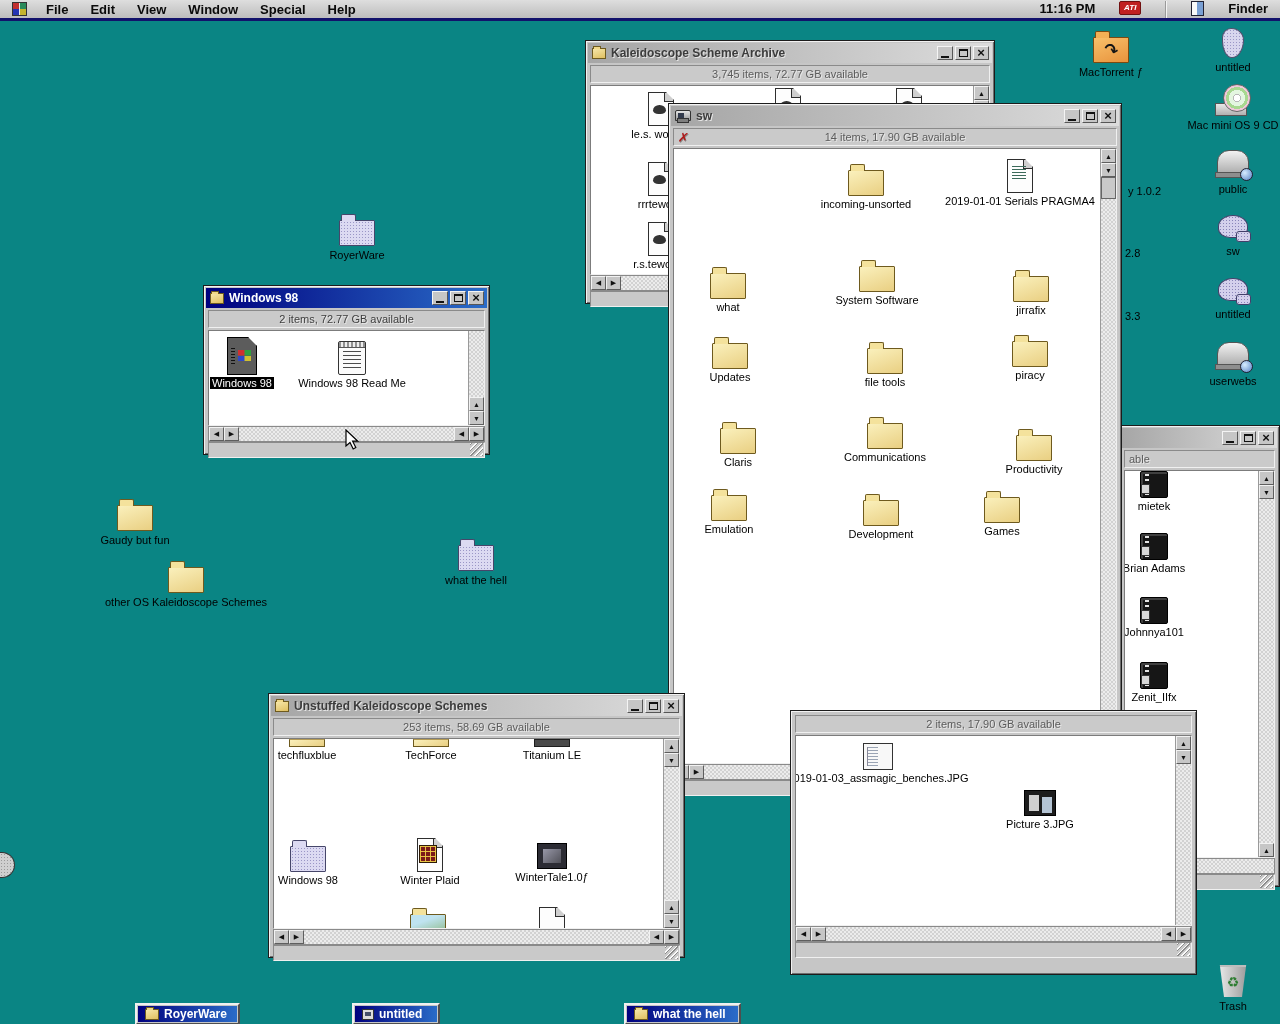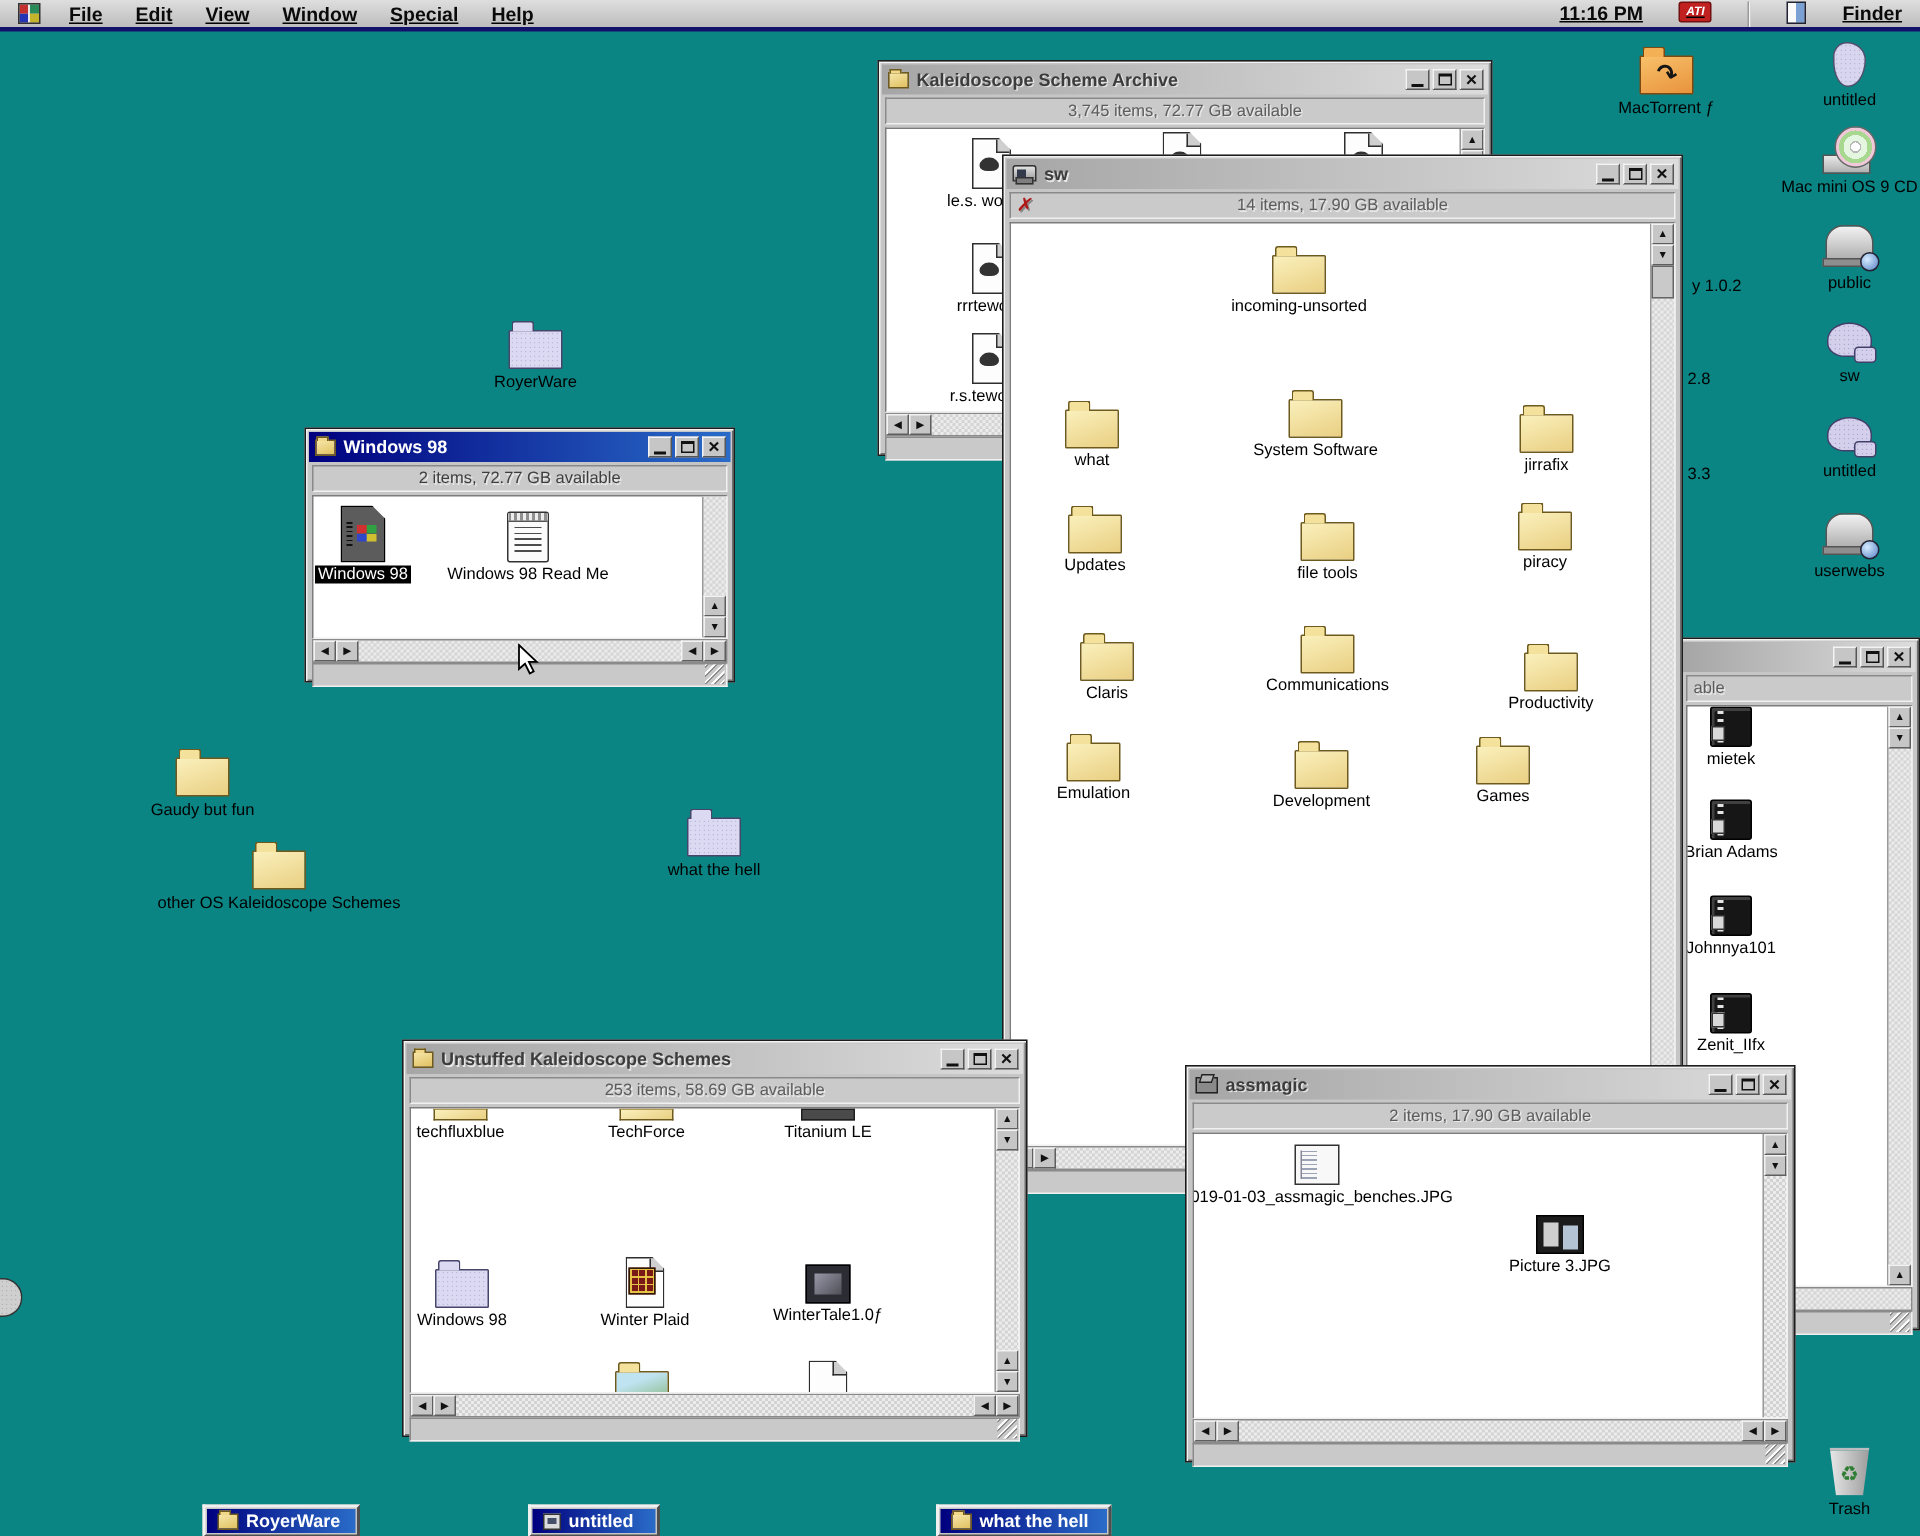--- a/index.html
+++ b/index.html
@@ -2,21 +2,21 @@
 <html><head>
 <meta charset="utf-8">
 <style>
   * { margin:0; padding:0; box-sizing:border-box; }
   html,body { width:1280px; height:1024px; overflow:hidden; }
   body { background:#0a8584; font-family:"Liberation Sans",sans-serif; position:relative; }
 
   
   #menubar { position:absolute; left:0; top:0; width:1280px; height:21px;
     background:linear-gradient(180deg,#dedede,#bdbdbd); border-bottom:3px solid #12126b;
-    display:flex; align-items:center; padding:0 8px; z-index:90;text-decoration:underline; }
+    display:flex; align-items:center; padding:0 8px; z-index:90; }
   .mitem { font:bold 13px "Liberation Sans",sans-serif; color:#0a0a0a; padding:0 11px; }
   .flag { width:15px; height:14px; margin:0 8px 0 4px; border:1px solid #333;
     background-image:linear-gradient(90deg,#c23030 0 46%,#e8e8e8 46% 54%,#2a8a5a 54% 100%),
                      linear-gradient(90deg,#2434b4 0 46%,#e8e8e8 46% 54%,#c4b42c 54% 100%);
     background-size:100% 50%; background-repeat:no-repeat; background-position:0 0,0 100%; }
   .mright { margin-left:auto; display:flex; align-items:flex-start; gap:24px; padding-right:4px; }
   .mclock { font:bold 13px "Liberation Sans",sans-serif; color:#0a0a0a; }
   .ati { width:22px; height:14px; background:#c02020; border:1px solid #701010; border-radius:2px;
     color:#fff; font:italic bold 8px "Liberation Sans",sans-serif; display:flex; align-items:center; justify-content:center; }
   .msep { width:2px; height:17px; background:#9a9a9a; border-right:1px solid #f4f4f4; }
@@ -355,20 +355,24 @@
   </div>
   <div class="statusbar">
     <span class="nowrite">✗</span>
     <span>14 items, 17.90 GB available</span>
   </div>
   <div class="content" style="height:616px">
     <div class="fitem" style="left:137px;top:14px;width:110px">
       <div class="folder"></div>
       <span class="lbl">incoming-unsorted</span>
     </div>
+    <div class="fitem" style="left:261px;top:10px;width:170px">
+      <div class="doc lines"></div>
+      <span class="lbl">2019-01-01 Serials PRAGMA4</span>
+    </div>
     <div class="fitem" style="left:-1px;top:117px;width:110px">
       <div class="folder"></div>
       <span class="lbl">what</span>
     </div>
     <div class="fitem" style="left:148px;top:110px;width:110px">
       <div class="folder"></div>
       <span class="lbl">System Software</span>
     </div>
     <div class="fitem" style="left:302px;top:120px;width:110px">
       <div class="folder"></div>
@@ -487,33 +491,20 @@
     <span class="htrack"></span>
     <span class="sa left"></span>
     <span class="sa right"></span>
   </div>
   <div class="bottombar">
       <span class="grip"></span>
     </div>
 </div>
 
 <div class="window" style="left:790px;top:710px;width:407px;height:265px;z-index:20">
-  <div class="titlebar inactive">
-    <span class="tbox"></span>
-    <span class="ttext">assmagic</span>
-    <span class="tbtns">
-      <span class="tbtn min">
-          <i></i>
-        </span>
-      <span class="tbtn max">
-          <i></i>
-        </span>
-      <span class="tbtn close"></span>
-    </span>
-  </div>
   <div class="statusbar">
     <span>2 items, 17.90 GB available</span>
   </div>
   <div class="content" style="height:191px">
     <div class="fitem" style="left:-8px;top:7px;width:180px">
       <div class="imgwhite"></div>
       <span class="lbl">2019-01-03_assmagic_benches.JPG</span>
     </div>
     <div class="fitem" style="left:184px;top:54px;width:120px">
       <div class="imgdark"></div>

